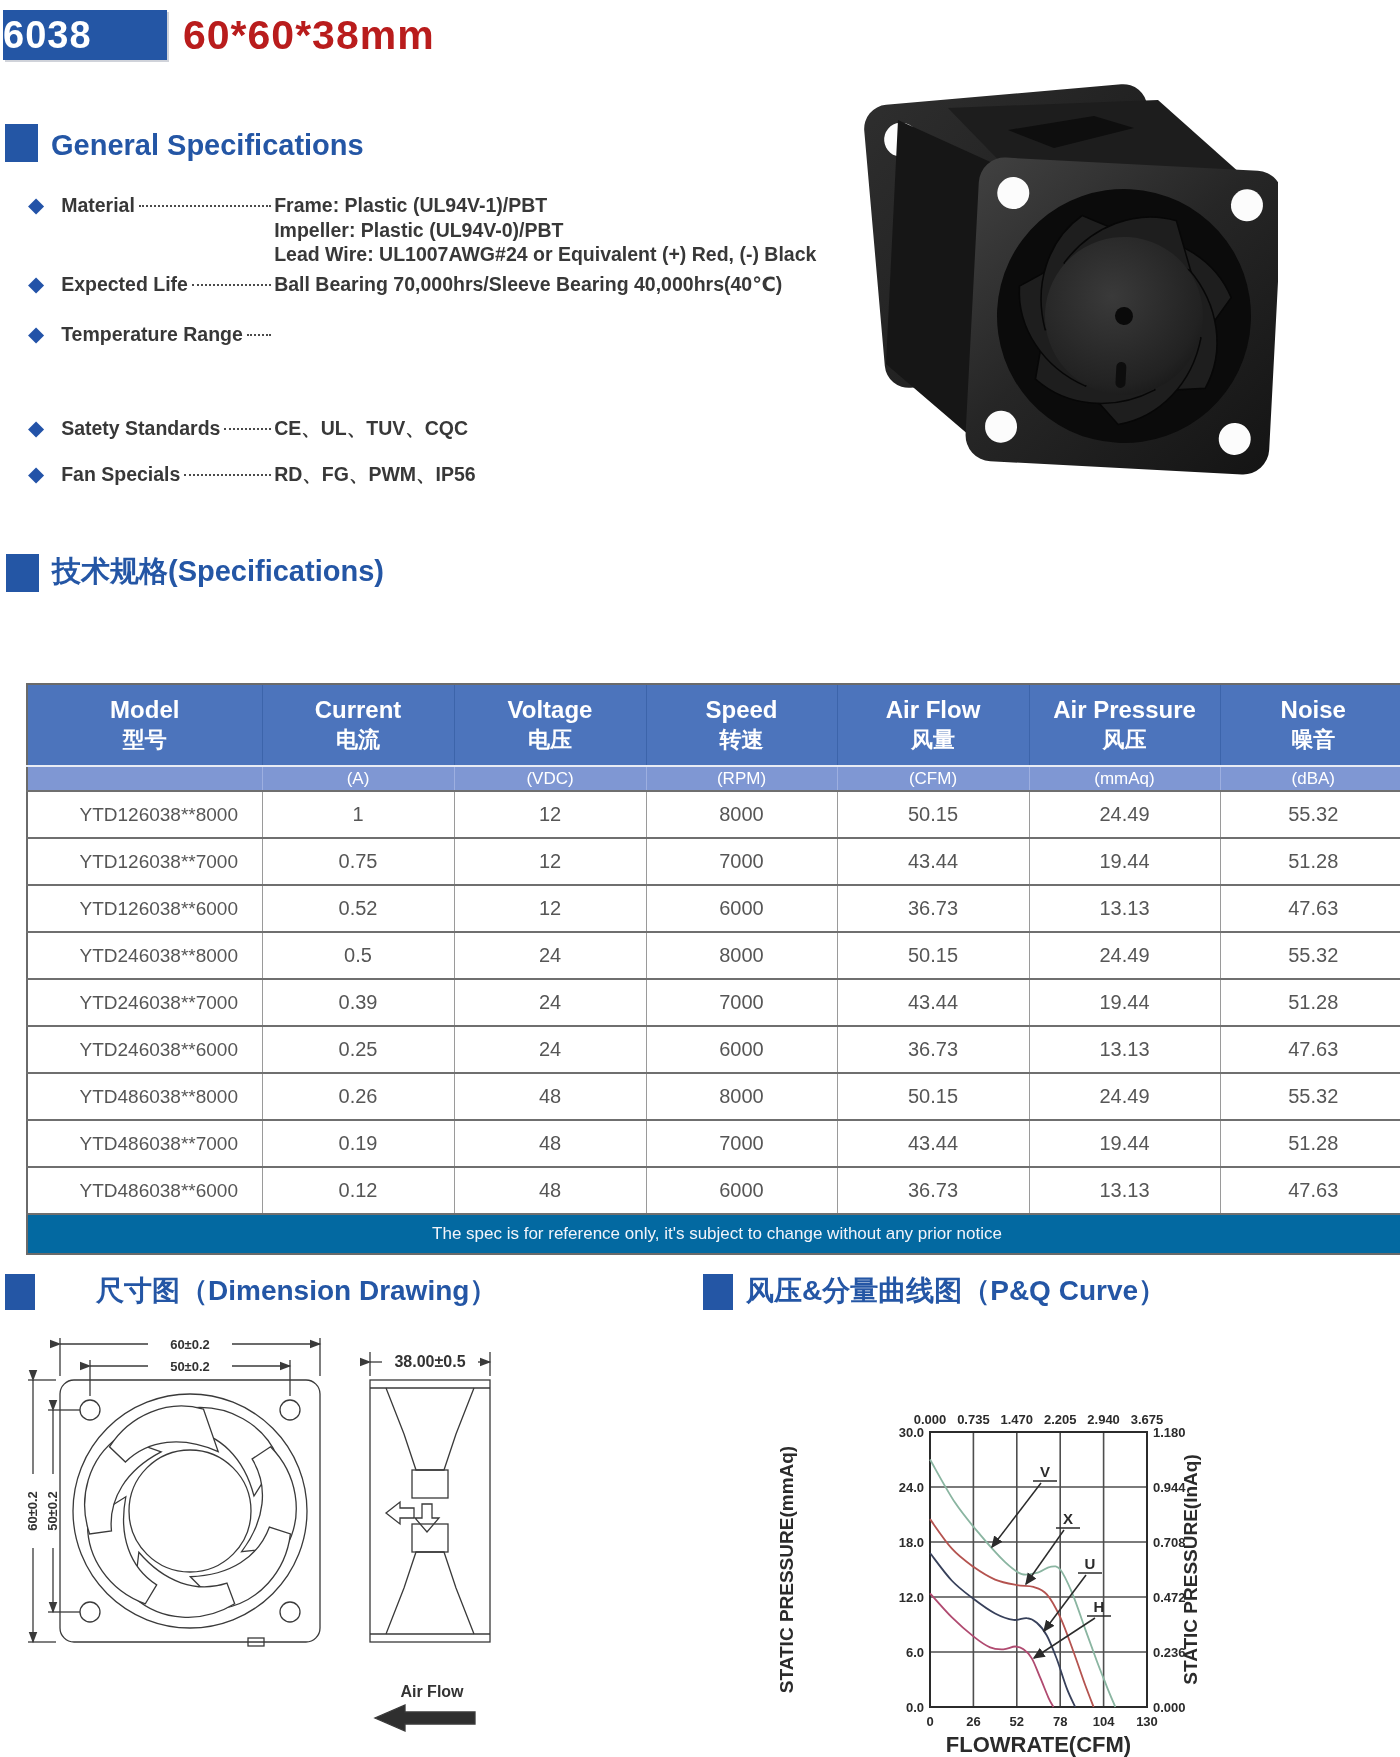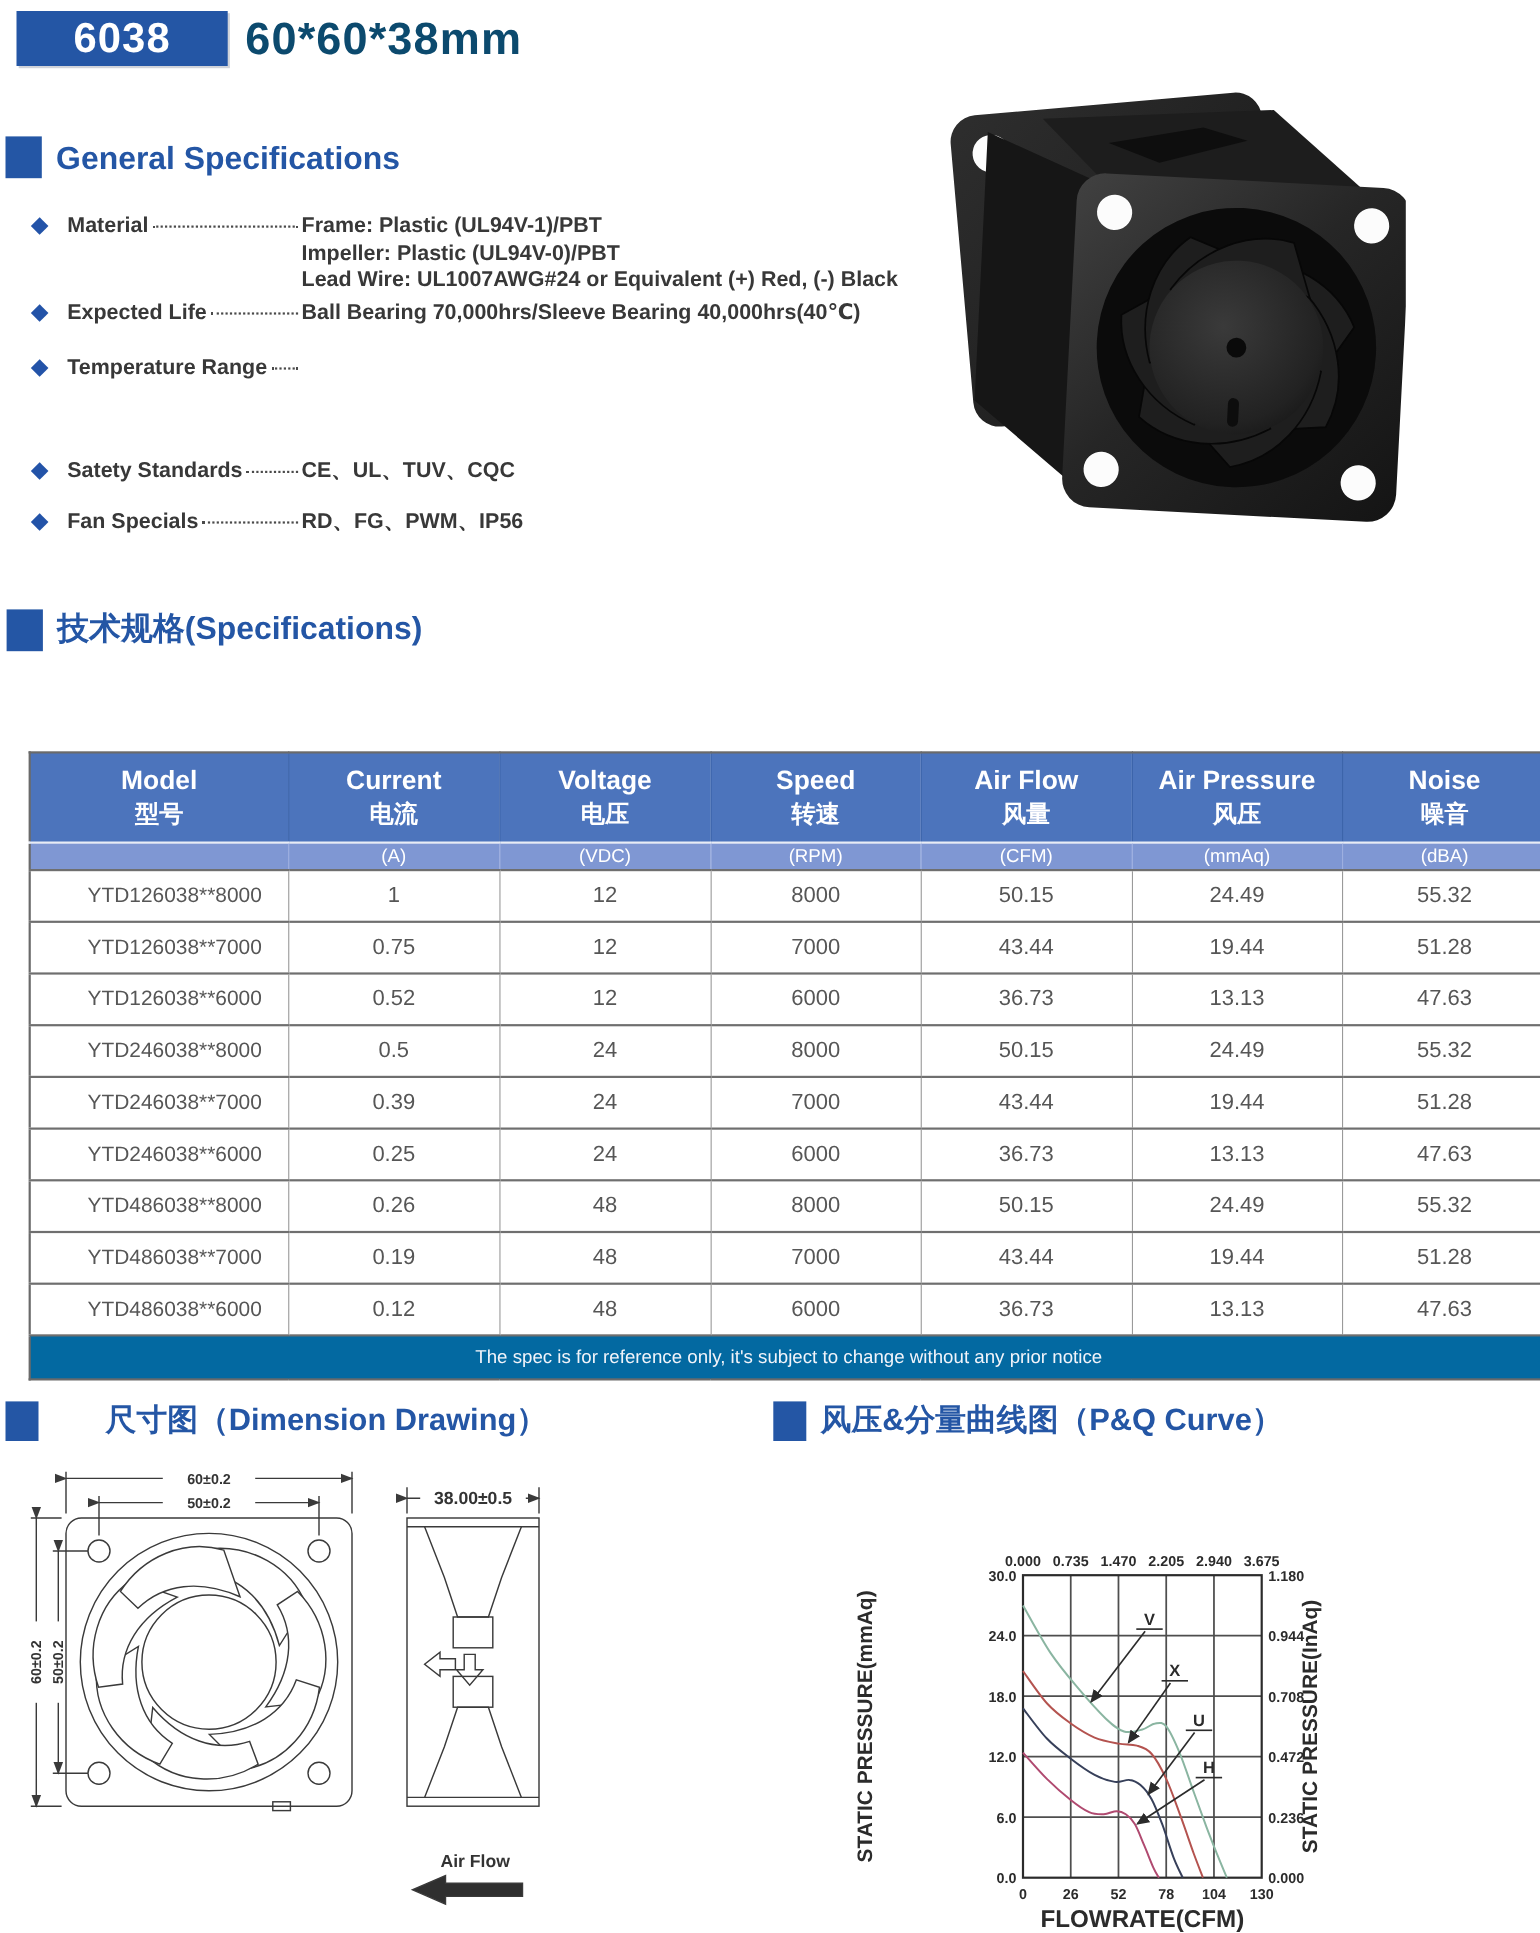--- a/index.html
+++ b/index.html
@@ -1,24 +1,24 @@
 <!DOCTYPE html>
 <html><head>
 <meta charset="utf-8">
 <style>
   * { margin:0; padding:0; box-sizing:border-box; }
   html,body { width:1400px; height:1757px; background:#fff; position:relative;
     font-family:"Liberation Sans","DejaVu Sans",sans-serif; color:#3a3a3a; overflow:hidden; }
 
   
   .hdr { position:absolute; top:10px; left:3px; display:flex; align-items:center; }
-  .hdr-box { width:192px; height:50px; background:#2456a5; color:#fff; font-size:38px;
-    font-weight:bold; text-align:center; line-height:50px; letter-spacing:1px;
-    box-shadow:2px 2px 0 rgba(120,130,150,.35);margin-left:12px; }
-  .hdr-size { margin-left:16px; font-size:41px; font-weight:bold; color:#0c4a6e; letter-spacing:1px; }
+  .hdr-box { width:164px; height:50px; background:#2456a5; color:#fff; font-size:38px;
+    font-weight:bold; line-height:50px; letter-spacing:1px;
+    box-shadow:2px 2px 0 rgba(120,130,150,.35); }
+  .hdr-size { margin-left:16px; font-size:41px; font-weight:bold; color:#b91c1c; letter-spacing:1px; }
 
   
   .sec-title { position:absolute; display:flex; align-items:flex-end; }
   .sq { background:#2456a5; display:inline-block; }
   .sq-lg { width:33px; height:38px; margin-right:13px; }
   .sq-md { width:30px; height:36px; margin-right:13px; }
   .sec-title .txt { color:#2456a5; font-weight:bold; }
 
   
   #spec-list { position:absolute; left:28px; top:190px; width:810px; }

